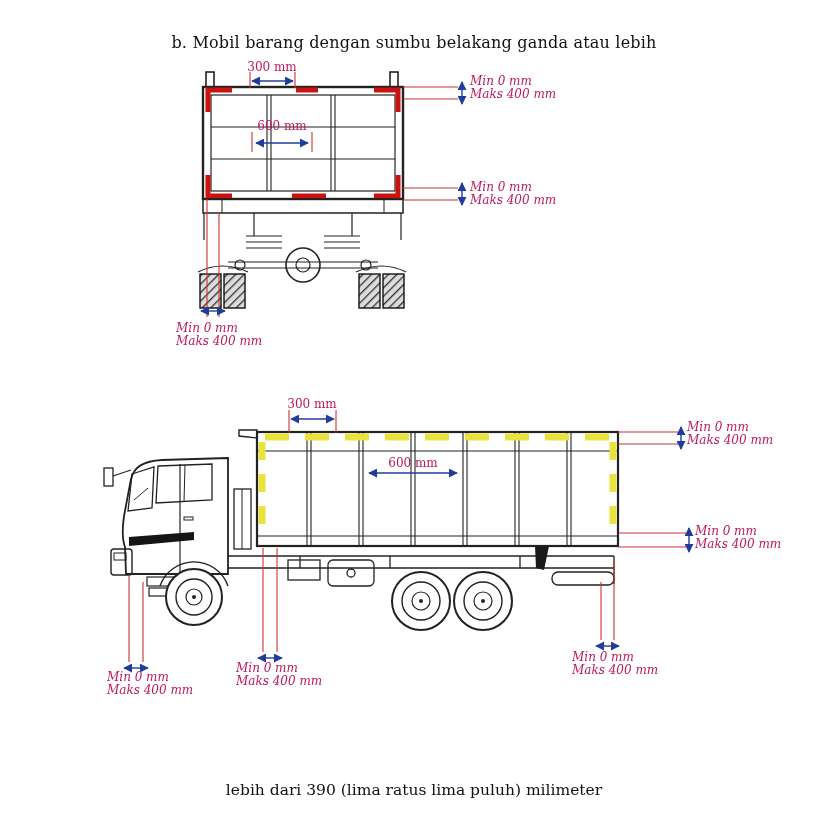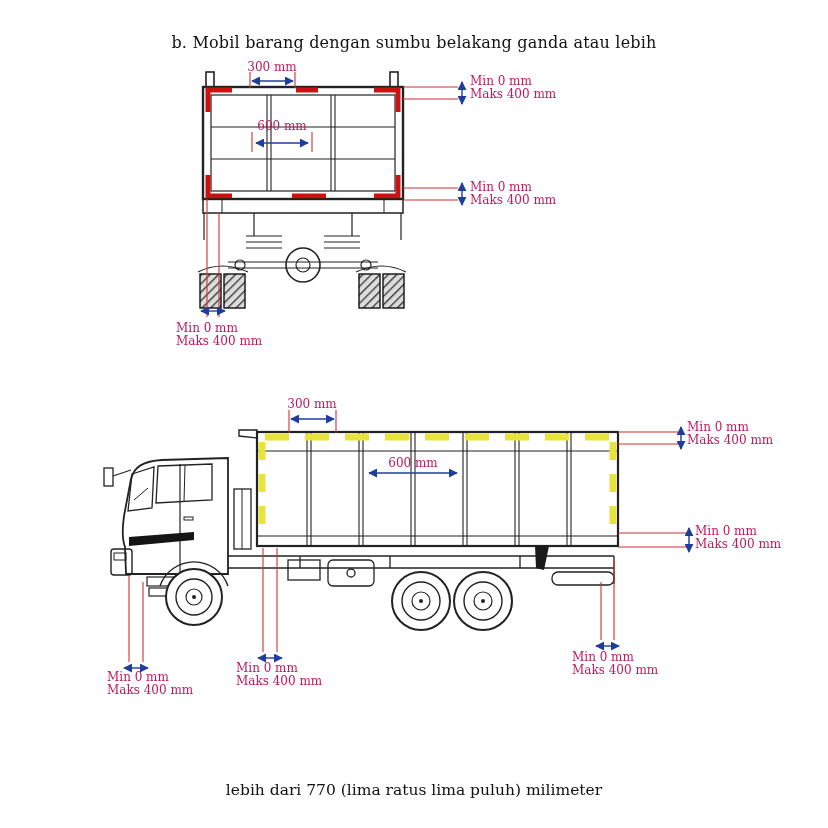--- a/index.html
+++ b/index.html
@@ -10,21 +10,21 @@
   .title {
     position:absolute; top:33px; left:0; width:100%;
     text-align:center; font-size:16px; letter-spacing:0.2px;
   }
   svg.diagram { position:absolute; left:0; top:0; }
   .lbl {
     position:absolute; font-size:12px; line-height:13px;
     white-space:nowrap; color:#be185d;
   }
   .lbl.center { text-align:center; }
-  .lbl div { white-space:nowrap; }
+  .lbl div { white-space:nowrap;font-style:italic; }
   .caption {
     position:absolute; top:779px; left:0; width:100%;
     text-align:center; font-size:15.5px; line-height:23px;
   }
 </style>
 </head>
 <body>
 
 <div class="page">
 
@@ -256,16 +256,16 @@
   <div class="lbl" style="left:236px; top:662px;">
     <div>Min 0 mm</div>
     <div>Maks 400 mm</div>
   </div>
   <div class="lbl" style="left:107px; top:671px;">
     <div>Min 0 mm</div>
     <div>Maks 400 mm</div>
   </div>
 
   <div class="caption">
-    <div>lebih dari 770 (lima ratus lima puluh) milimeter</div>
+    <div>lebih dari 390 (lima ratus lima puluh) milimeter</div>
   </div>
 
 </div>
 
 </body></html>

